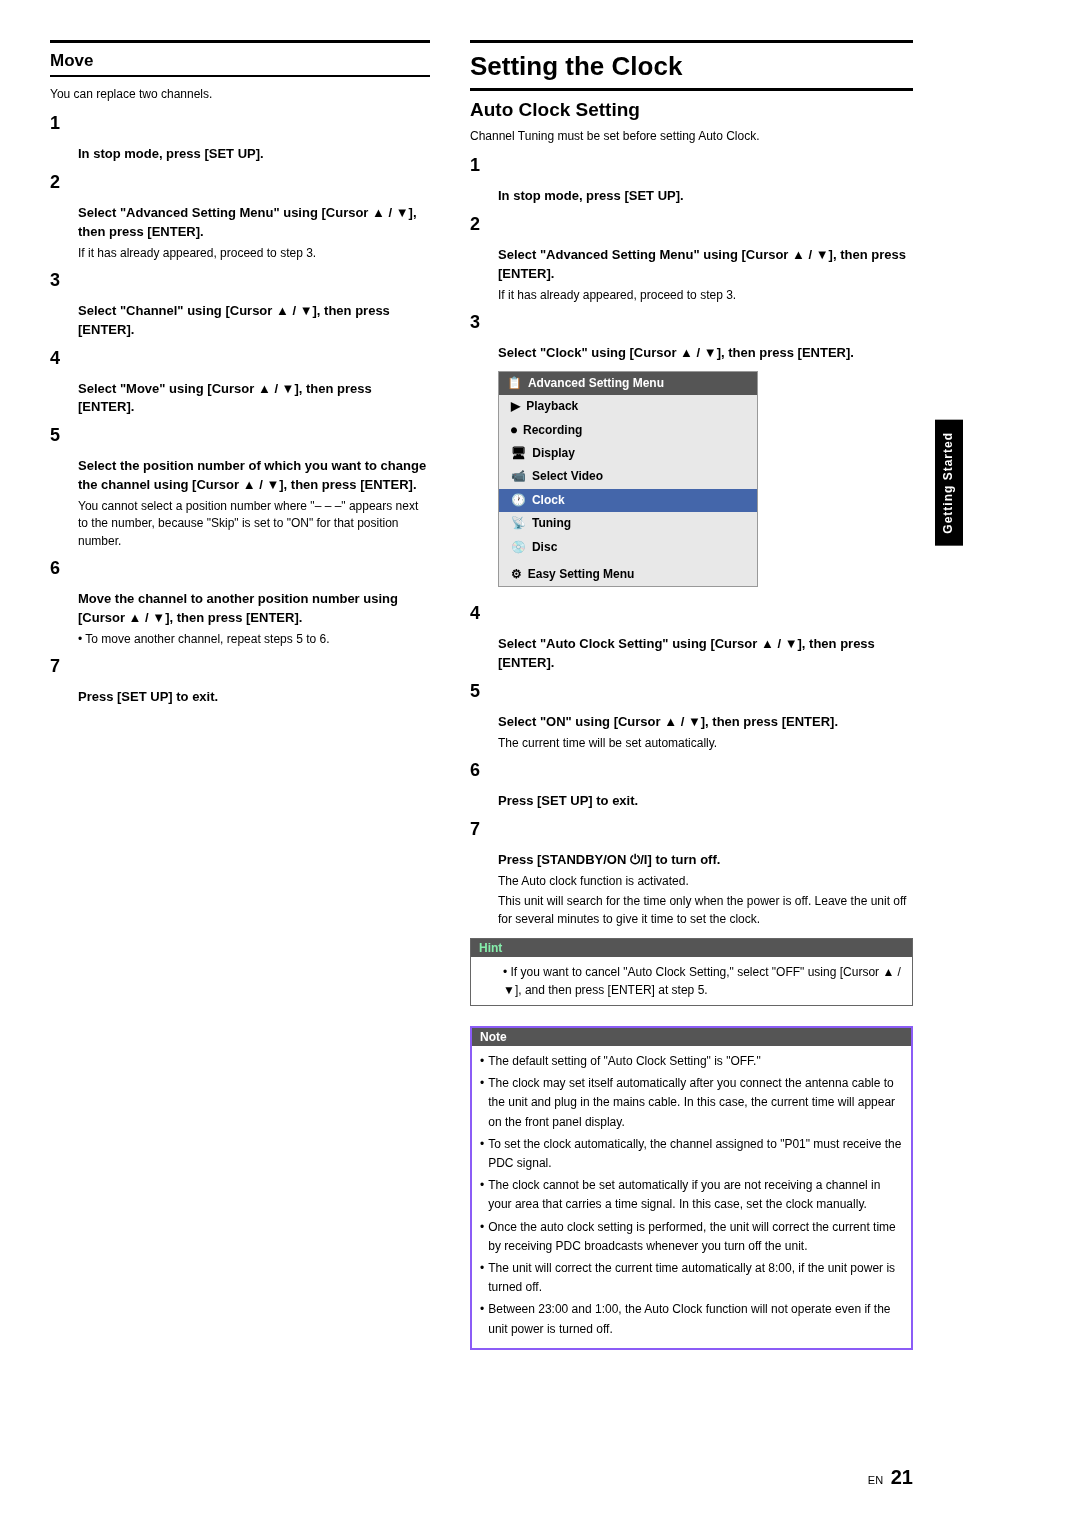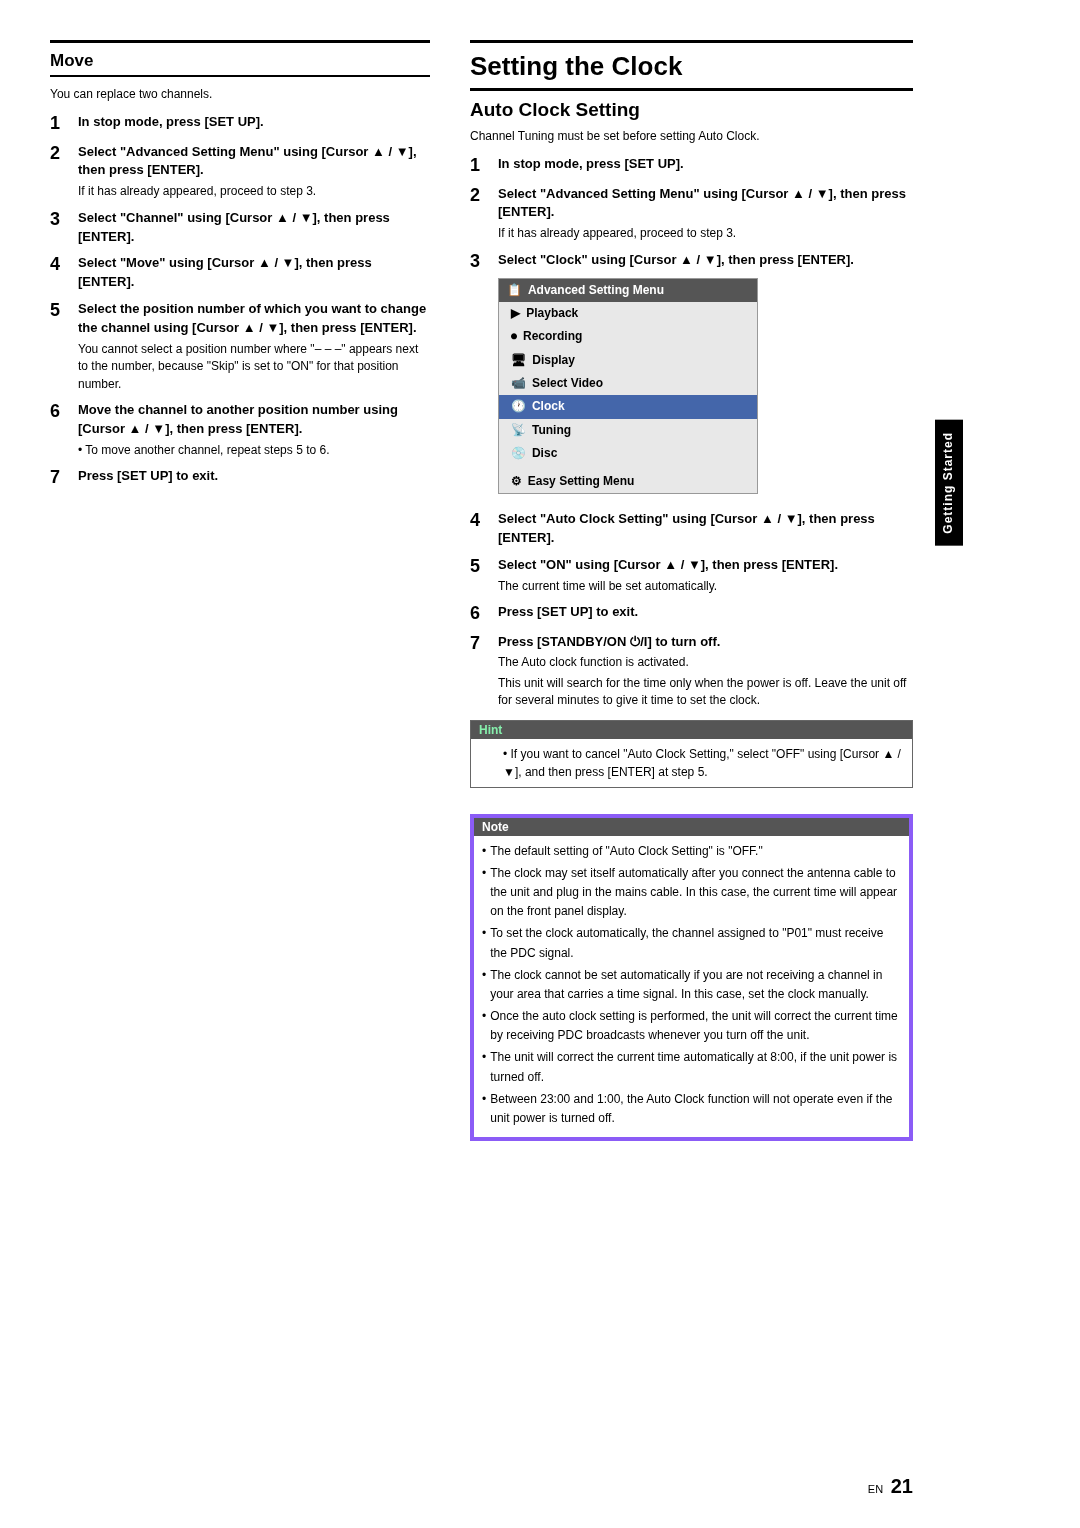--- a/index.html
+++ b/index.html
@@ -79,20 +79,21 @@
       font-weight: bold;
       min-width: 22px;
       margin-right: 6px;
       line-height: 1.2;
     }
 
     .step-content {
       flex: 1;
       font-size: 13px;
       font-weight: bold;
+      margin-top: 32px;
     }
 
     .step-content .sub-note {
       font-weight: normal;
       font-size: 12px;
       display: block;
       margin-top: 3px;
       font-style: normal;
     }
 
@@ -157,22 +158,22 @@
     }
 
     .hint-box-content {
       padding: 6px 8px;
       line-height: 1.5;
       margin-left: 24px;
     }
 
     
     .note-box {
-      border: 4px solid #8b5cf6;
-      margin: 26px 0;
+      border: 2px solid #8b5cf6;
+      margin: 20px 0;
       font-size: 12px;
     }
 
     .note-box-title {
       background: #555;
       color: #fff;
       padding: 2px 8px;
       font-weight: bold;
       font-size: 12px;
     }
@@ -207,21 +208,21 @@
       font-size: 12px;
       font-weight: bold;
       padding: 12px 6px;
       text-align: center;
       letter-spacing: 1px;
     }
 
     
     .page-footer {
       position: absolute;
-      bottom: 30px;
+      bottom: 39px;
       right: 50px;
       font-size: 13px;
     }
 
     .en-badge {
       font-size: 11px;
       margin-right: 4px;
     }
 
     .page-number {

